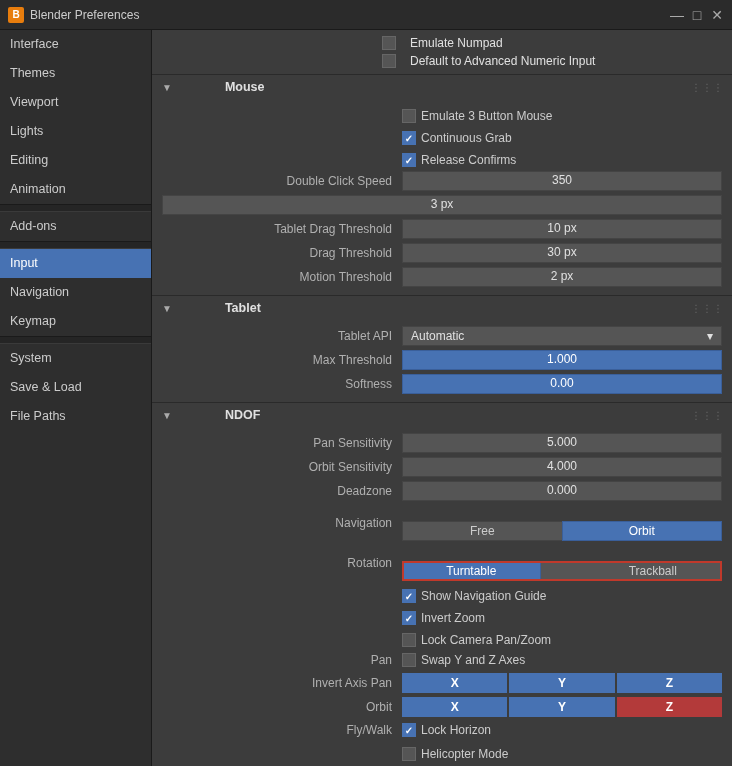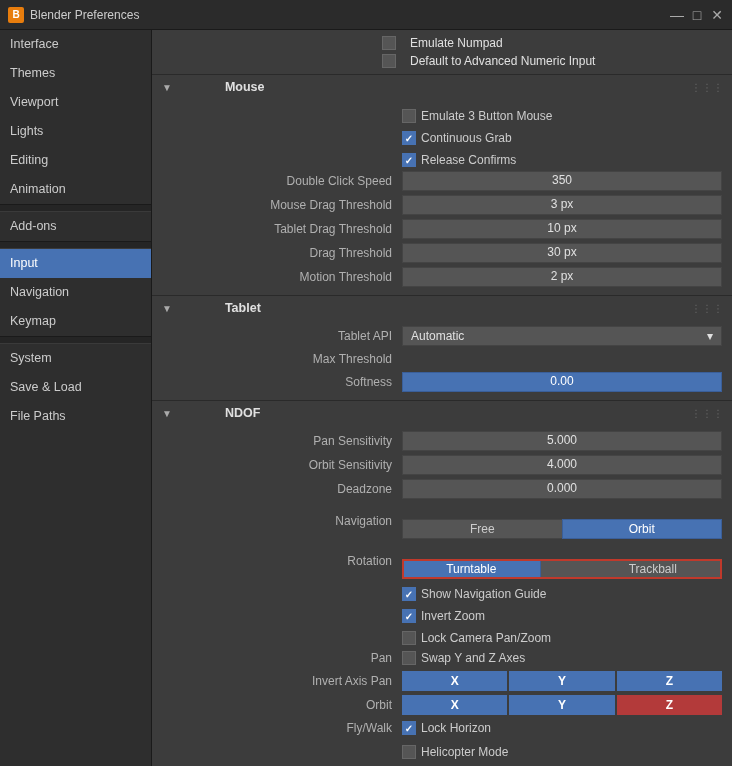--- a/index.html
+++ b/index.html
@@ -358,21 +358,20 @@
         </div>
 
         <div class="form-row">
           <span class="form-label">Double Click Speed</span>
           <div class="form-value">
             <div class="input-field">350</div>
           </div>
         </div>
 
         <div class="form-row">
-          <span class="form-label">Mouse Drag Threshold</span>
           <div class="form-value">
             <div class="input-field">3 px</div>
           </div>
         </div>
 
         <div class="form-row">
           <span class="form-label">Tablet Drag Threshold</span>
           <div class="form-value">
             <div class="input-field">10 px</div>
           </div>
@@ -409,20 +408,23 @@
           <div class="form-value">
             <div class="select-field">
               <span>Automatic</span>
               <span>▾</span>
             </div>
           </div>
         </div>
 
         <div class="form-row">
           <span class="form-label">Max Threshold</span>
+          <div class="form-value">
+            <div class="input-field-blue">1.000</div>
+          </div>
         </div>
 
         <div class="form-row">
           <span class="form-label">Softness</span>
           <div class="form-value">
             <div class="input-field-blue">0.00</div>
           </div>
         </div>
       </div>
     </div>

